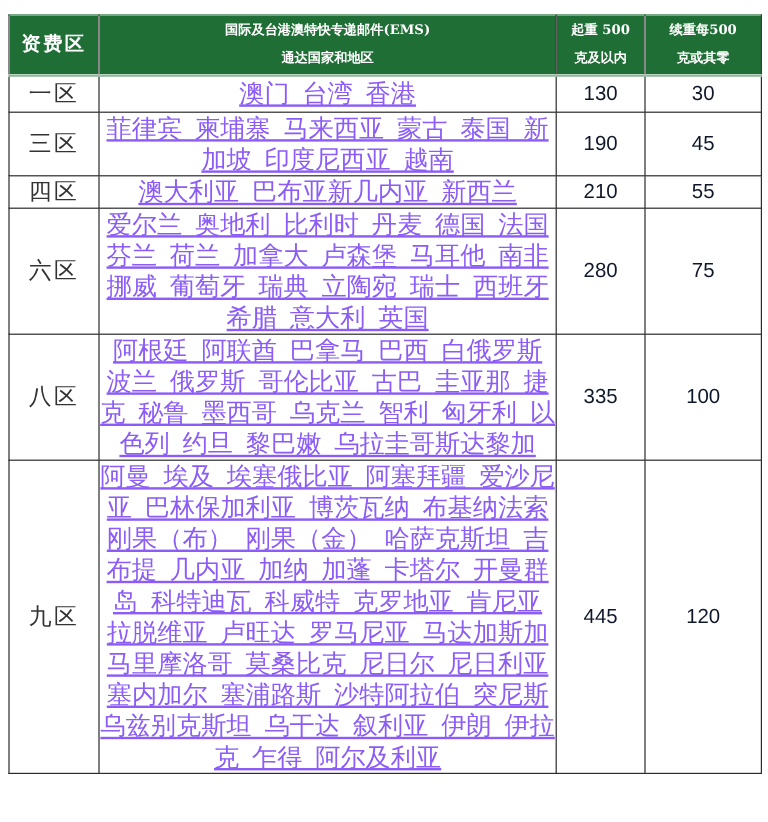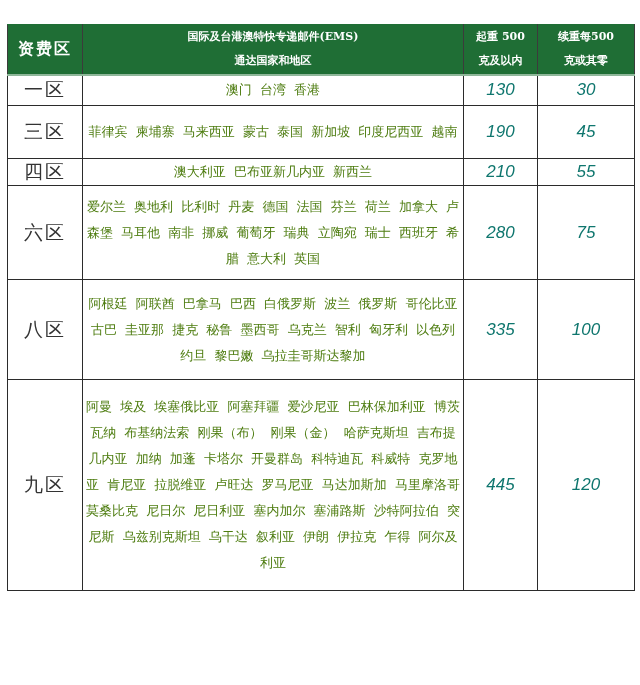--- a/index.html
+++ b/index.html
@@ -1,37 +1,37 @@
 <!DOCTYPE html>
 <html><head>
   <meta charset="utf-8">
   <style>
     html, body { margin: 0; padding: 0; background: #ffffff; }
     body { width: 640px; height: 685px; position: relative; overflow: hidden;
            font-family: "DejaVu Serif", "Liberation Serif", serif; color: #222; }
     table.rates {
-      position: absolute; left: 7px; top: 24px;
+      position: absolute; left: 7px; top: 12px;
       border-collapse: collapse; table-layout: fixed;
       width: 627px;
     }
     table.rates td, table.rates th {
       border: 1px solid #2b2b2b; text-align: center; vertical-align: middle;
       padding: 0; overflow: hidden;
     }
     table.rates thead th {
       background: #1f6e35; color: #ffffff; font-weight: bold;
       font-size: 11px; line-height: 24px; border-color: #1f6e35;
       border-left: 1px solid #3b3b3b; border-right: 1px solid #3b3b3b;
       border-bottom: 2px solid #8fb79a;
     }
     table.rates thead th.zone-h { font-size: 16px; letter-spacing: 2px; }
     table.rates thead th .line { display: block; }
     td.zone { font-size: 19px; letter-spacing: 2px; color: #333; }
-    td.countries { font-size: 13px; line-height: 26px; color: #4d7c0f; padding: 0 6px; word-spacing: 4px; }
-    td.num { font-family: "Liberation Sans", "DejaVu Sans", sans-serif; font-size: 17px; color: #0f766e; font-style: italic; }
+    td.countries { font-size: 21px; line-height: 26px; color: #8b5cf6; padding: 0 6px; word-spacing: 4px; text-decoration: underline; }
+    td.num { font-family: "Liberation Sans", "DejaVu Sans", sans-serif; font-size: 17px; color: #0f172a; }
   </style>
 </head>
 <body>
 
 <table class="rates">
   <colgroup>
     <col style="width:75px">
     <col style="width:381px">
     <col style="width:74px">
     <col style="width:97px">

